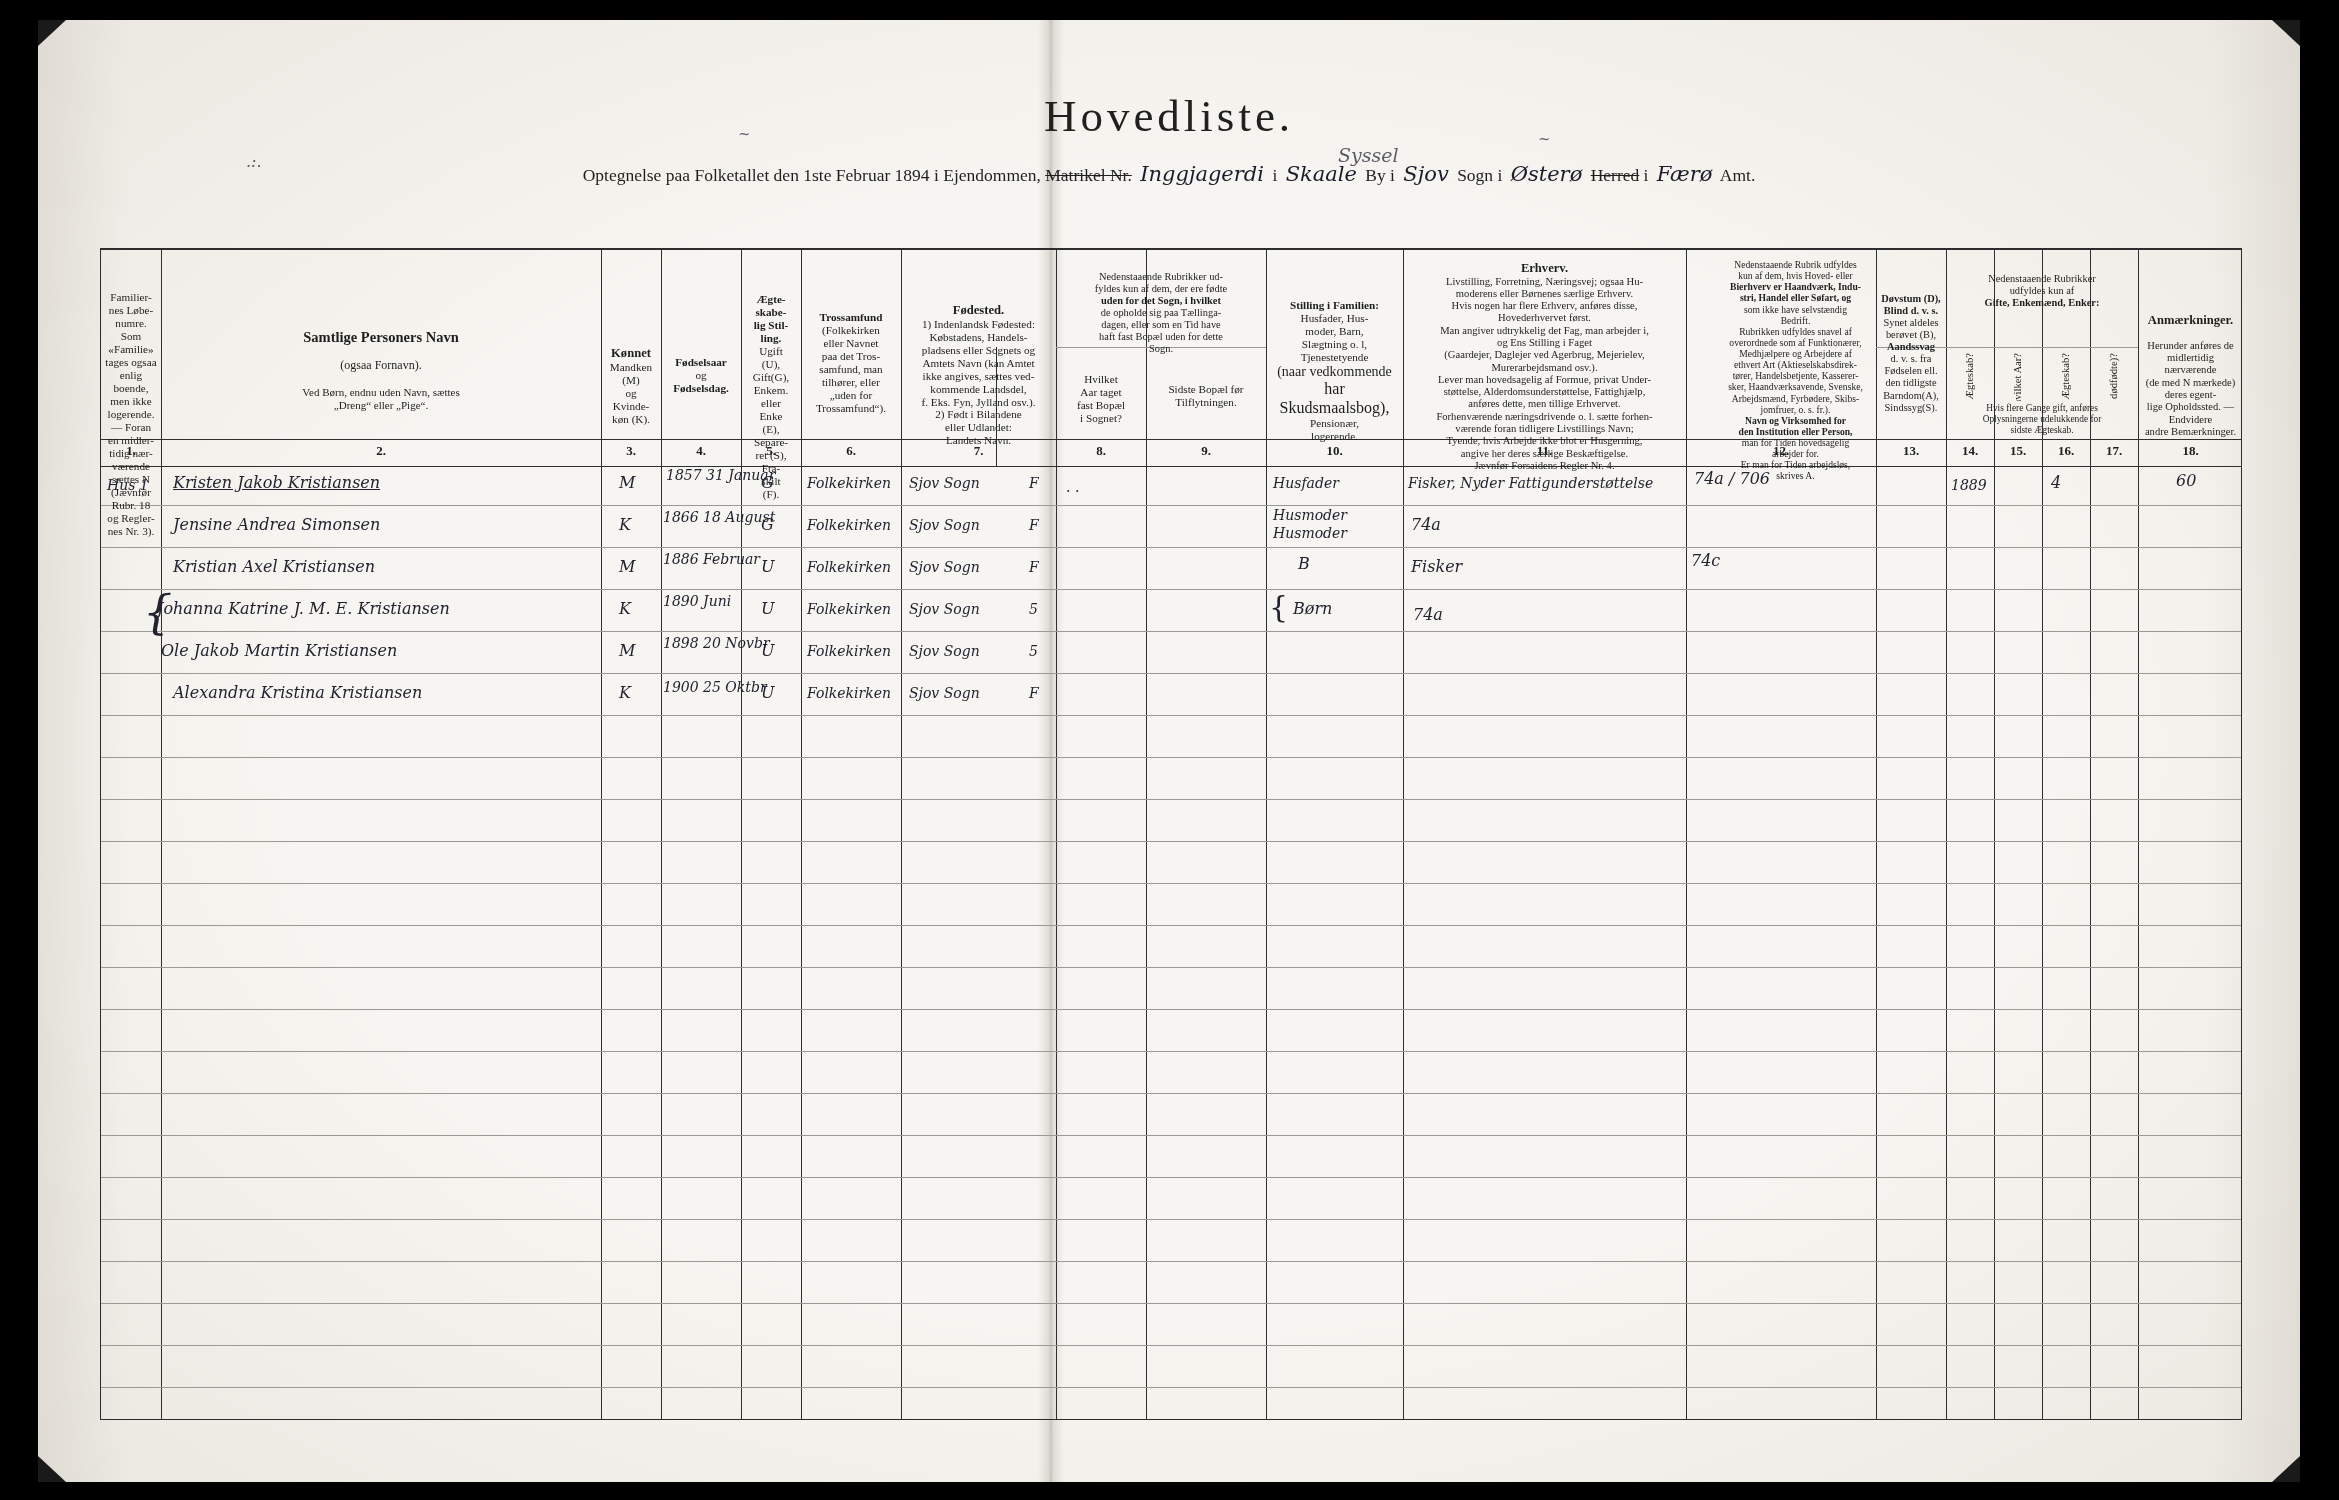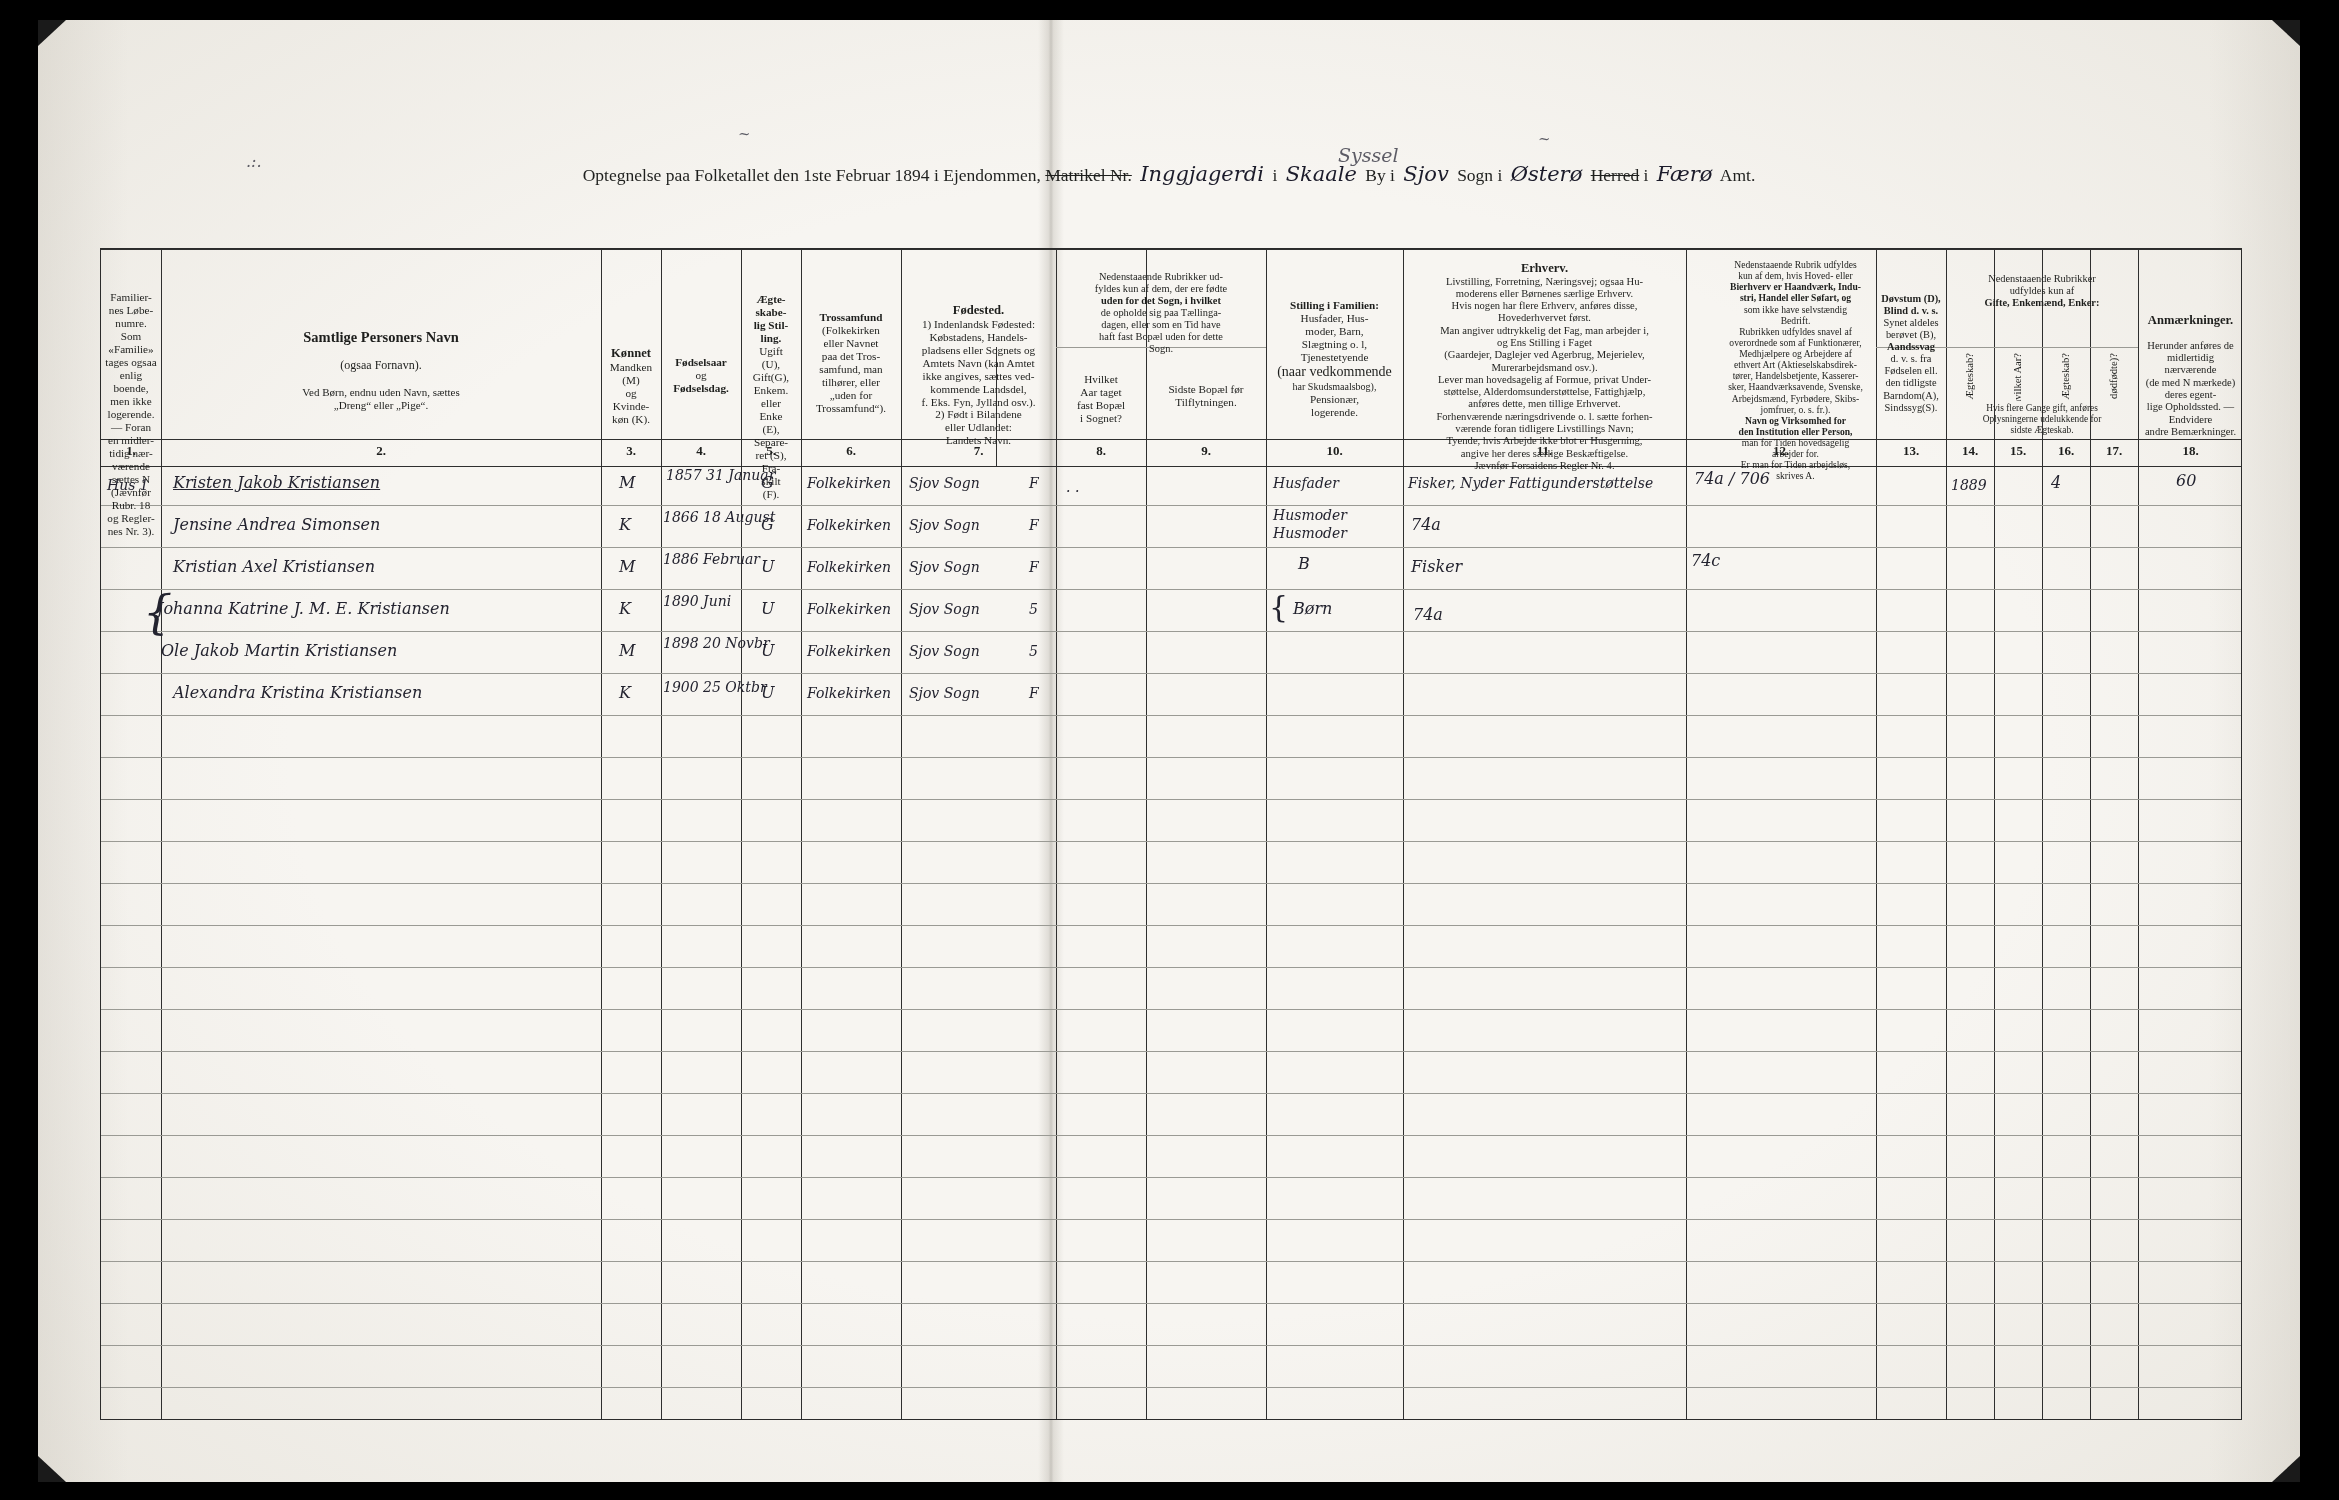--- a/index.html
+++ b/index.html
@@ -177,20 +177,21 @@
   <div class="fold"></div>
   <div class="corner-dark c-tl"></div>
   <div class="corner-dark c-bl"></div>
   <div class="corner-dark c-tr"></div>
   <div class="corner-dark c-br"></div>
 
   <div class="scribble" style="left:208px; top:132px; font-size:16px;">.:.</div>
   <div class="scribble" style="left:700px; top:105px; font-size:15px;">~</div>
   <div class="scribble" style="left:1500px; top:110px; font-size:15px;">~</div>
 
+  <div class="title">Hovedliste.</div>
 
   <div class="subtitle-row">
     <span>Optegnelse paa Folketallet den 1ste Februar 1894 i Ejendommen,</span>
     <span class="strike">Matrikel Nr.</span>
     <span class="hand">Inggjagerdi</span>
     <span>i</span>
     <span class="hand">Skaale</span>
     <span>By i</span>
     <span class="hand">Sjov</span>
     <span>Sogn i</span>
@@ -320,21 +321,21 @@
     <div class="hcell" style="left:895px; top:132px; width:0px;"></div>
 
     <div class="hcell" style="left:1045px; top:132px; width:120px;">
       <span>Sidste Bopæl før</span><br><span>Tilflytningen.</span>
     </div>
 
     <div class="hcell" style="left:1165px; top:48px; width:137px;">
       <b>Stilling i Familien:</b><br>
       <span>Husfader, Hus-</span><br><span>moder, Barn,</span><br><span>Slægtning o. l,</span><br>
       <span>Tjenestetyende</span><br><span style="font-size:14px">(naar vedkommende</span><br>
-      <span style="font-size:10px">har Skudsmaalsbog),</span><br><span>Pensionær,</span><br>
+      <span style="font-size:16px">har Skudsmaalsbog),</span><br><span>Pensionær,</span><br>
       <span>logerende.</span>
     </div>
 
     <div class="hcell" style="left:1302px; top:10px; width:283px; font-size:10.6px;">
       <span class="mid">Erhverv.</span><br>
       <span>Livstilling, Forretning, Næringsvej; ogsaa Hu-</span><br><span>moderens eller Børnenes særlige Erhverv.</span><br><span>Hvis nogen har flere Erhverv, anføres disse,</span><br>
       <span>Hovederhvervet først.</span><br><span>Man angiver udtrykkelig det Fag, man arbejder i,</span><br><span>og Ens Stilling i Faget</span><br>
       <span>(Gaardejer, Daglejer ved Agerbrug, Mejerielev,</span><br><span>Murerarbejdsmand osv.).</span><br><span>Lever man hovedsagelig af Formue, privat Under-</span><br>
       <span>støttelse, Alderdomsunderstøttelse, Fattighjælp,</span><br><span>anføres dette, men tillige Erhvervet.</span><br><span>Forhenværende næringsdrivende o. l. sætte forhen-</span><br>
       <span>værende foran tidligere Livstillings Navn;</span><br><span>Tyende, hvis Arbejde ikke blot er Husgerning,</span><br><span>angive her deres særlige Beskæftigelse.</span><br>

